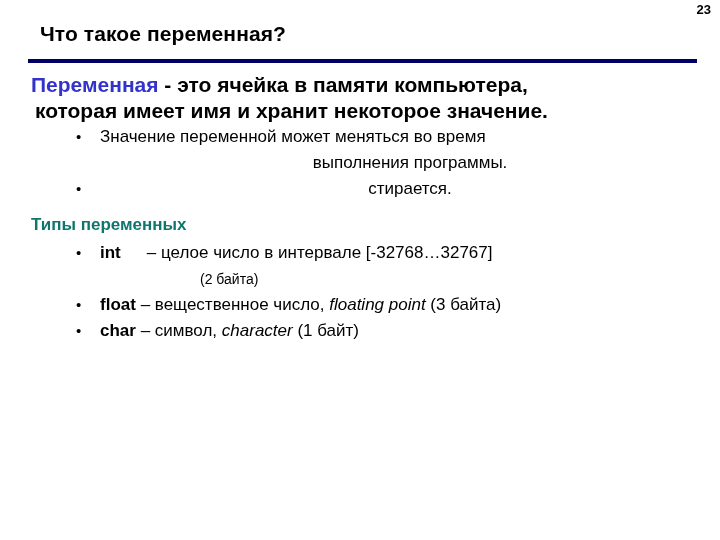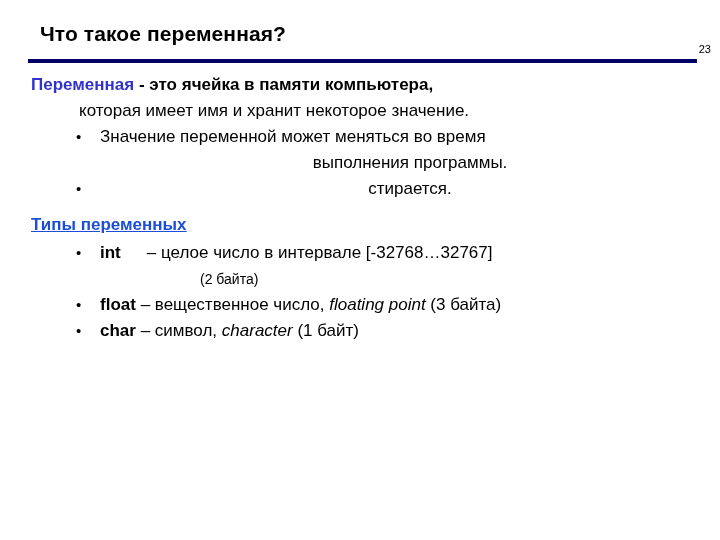--- a/index.html
+++ b/index.html
@@ -18,26 +18,25 @@
     height: 540px;
     background: #ffffff;
     overflow: hidden;
   }
 
   
   .page-number {
     position: absolute;
     top: 3px;
     right: 9px;
-    font-size: 11px;
+    font-size: 13px;
     line-height: 13px;
     color: #000000;
-    font-weight: 400;
+    font-weight: 700;
     letter-spacing: 0px;
-    margin-top: 40px;
   }
 
   
   .slide-title {
     position: absolute;
     left: 40px;
     top: 21px;
     font-size: 21px;
     line-height: 26px;
     font-weight: bold;
@@ -58,28 +57,28 @@
   
   .body-block {
     position: absolute;
     left: 0;
     top: 72px;
     width: 720px;
   }
 
   .line {
     position: relative;
-    font-size: 17px;
+    font-size: 21px;
     line-height: 26px;
     color: #000000;
     white-space: nowrap;
   }
 
   .lead-1 { padding-left: 31px; font-weight: bold; }
-  .lead-2 { padding-left: 79px; font-weight: normal; }
+  .lead-2 { padding-left: 35px; font-weight: bold; }
 
   .accent { color: #3333cc; }
 
   .section-head {
     padding-left: 31px;
     font-weight: bold;
     color: #3333cc;
     font-size: 17px;
     line-height: 30px;
   }
@@ -142,21 +141,21 @@
     <div class="line lead-2">которая имеет имя и хранит некоторое значение.</div>
 
     <div class="bullet-line"><span class="bullet">•</span><span>Значение переменной может меняться во время</span></div>
     <div class="bullet-cont">выполнения программы.</div>
 
     <div class="bullet-line"><span class="bullet">•</span></div>
     <div class="bullet-cont">стирается.</div>
 
     <div class="sp-before-types"></div>
 
-    <div class="section-head" style="color: #1d4ed8; text-decoration: underline;">Типы переменных</div>
+    <div class="section-head" style="color: #0f766e;">Типы переменных</div>
 
     <div class="bullet-line"><span class="bullet">•</span><span class="type-name">int</span><span class="tab-gap"></span><span>– </span><span>целое число в интервале [-32768…32767]</span></div>
     <div class="byte-note">(2 байта)</div>
 
     <div class="bullet-line"><span class="bullet">•</span><span class="type-name">float</span>&nbsp;<span>– </span><span>вещественное число, </span><span class="em">floating point</span><span> (3 байта)</span></div>
 
     <div class="bullet-line"><span class="bullet">•</span><span class="type-name">char</span>&nbsp;<span>– </span><span>символ, </span><span class="em">character</span><span> (1 байт)</span></div>
 
   </div>
 </div>

